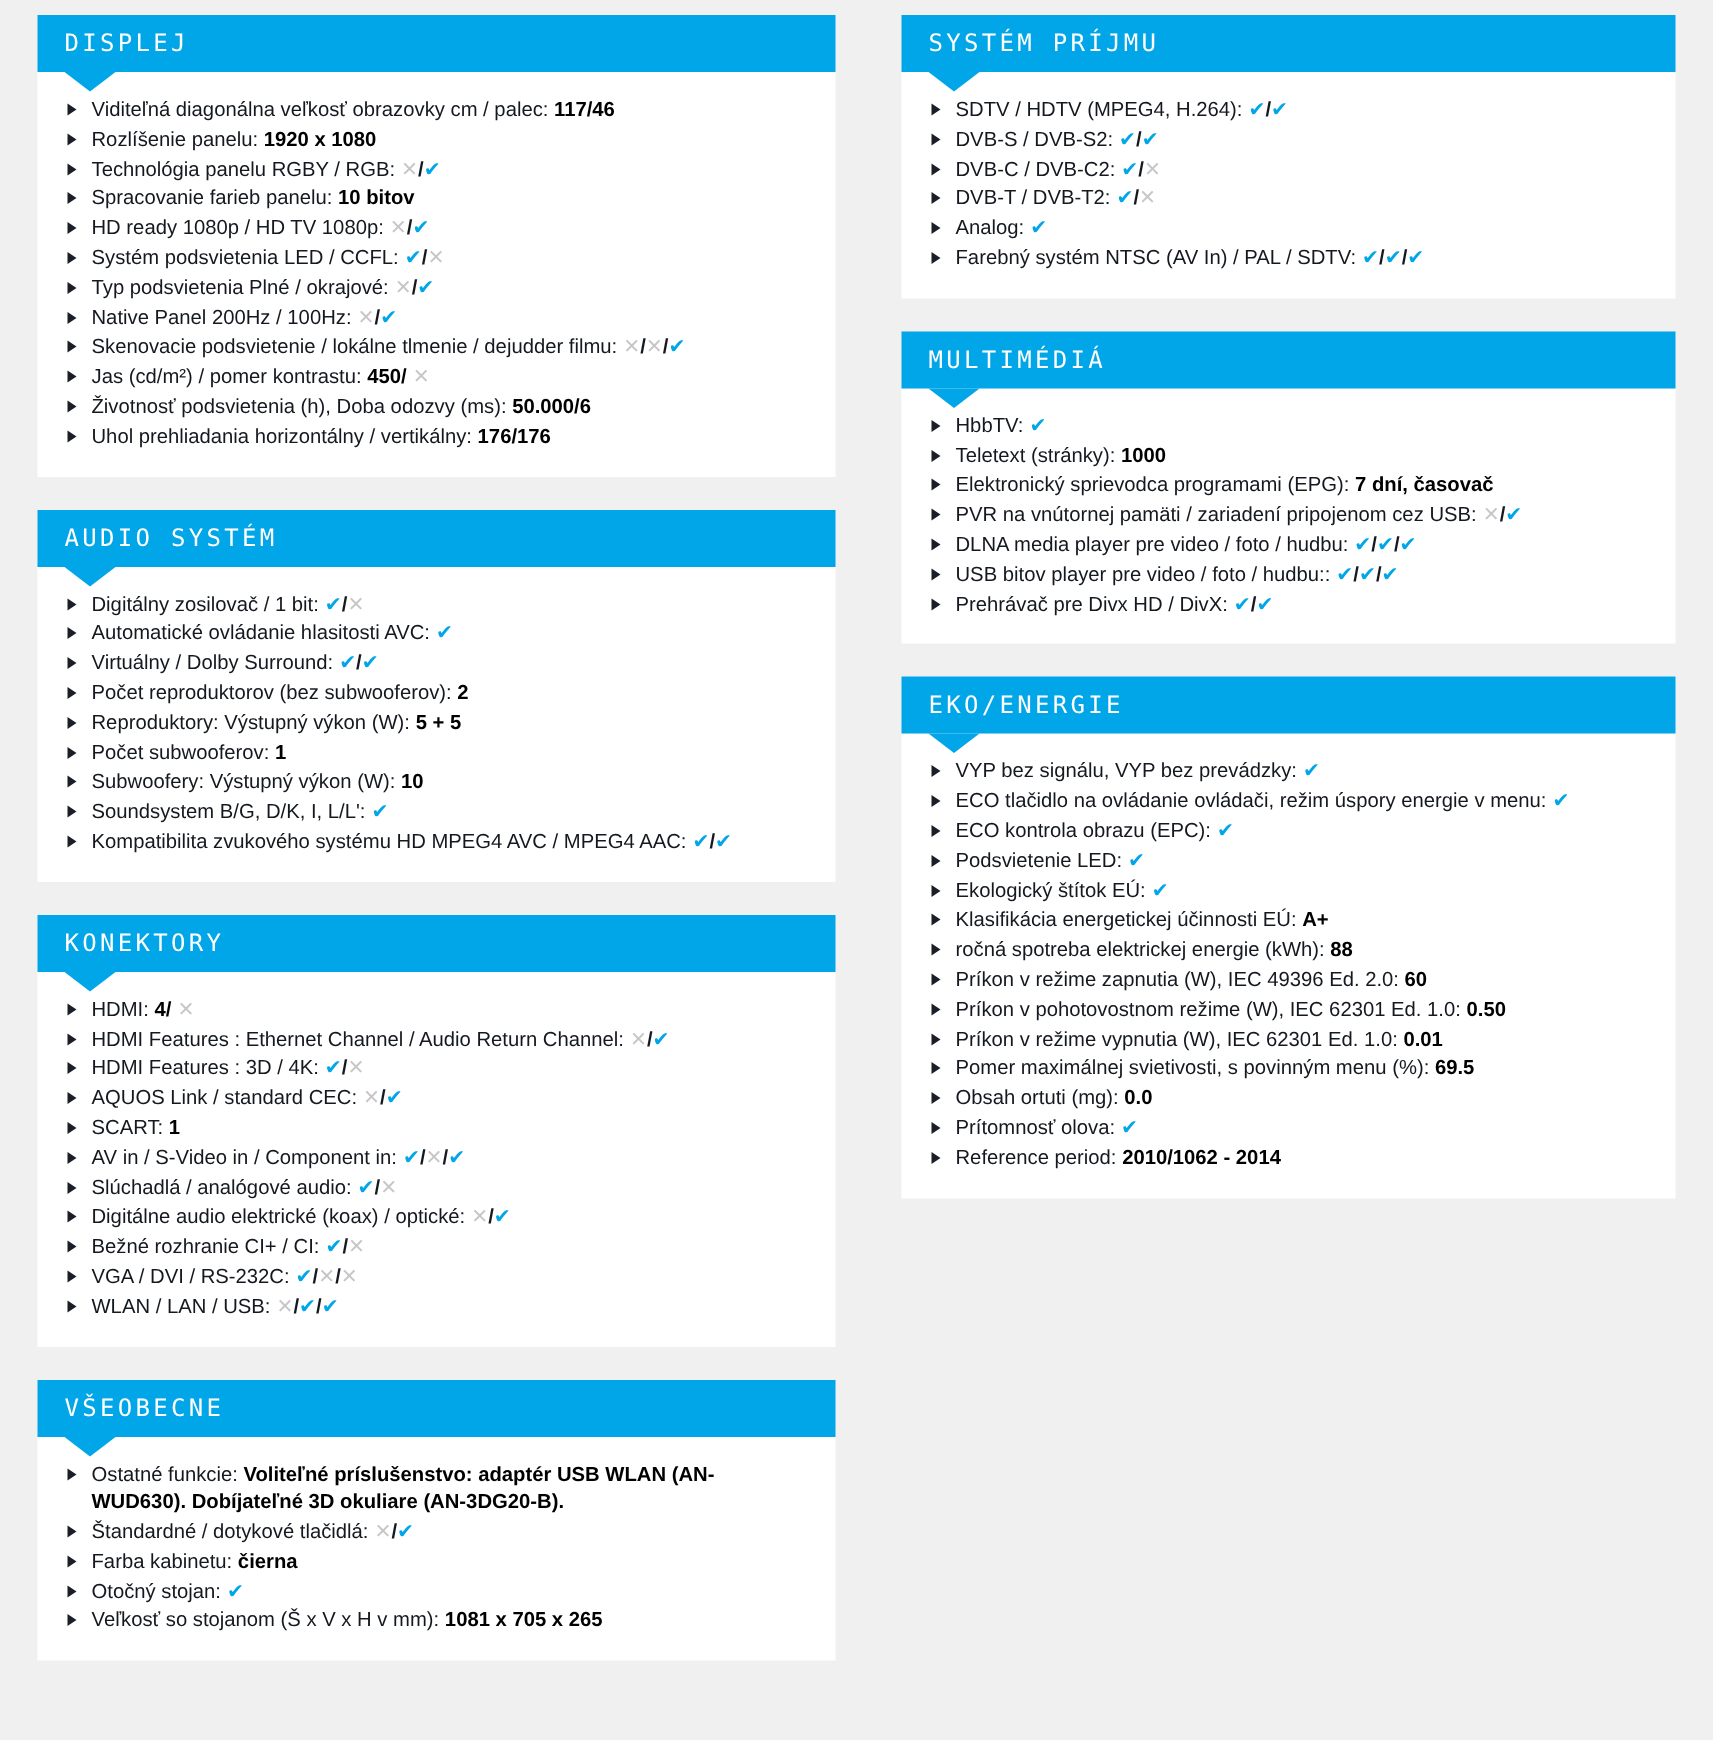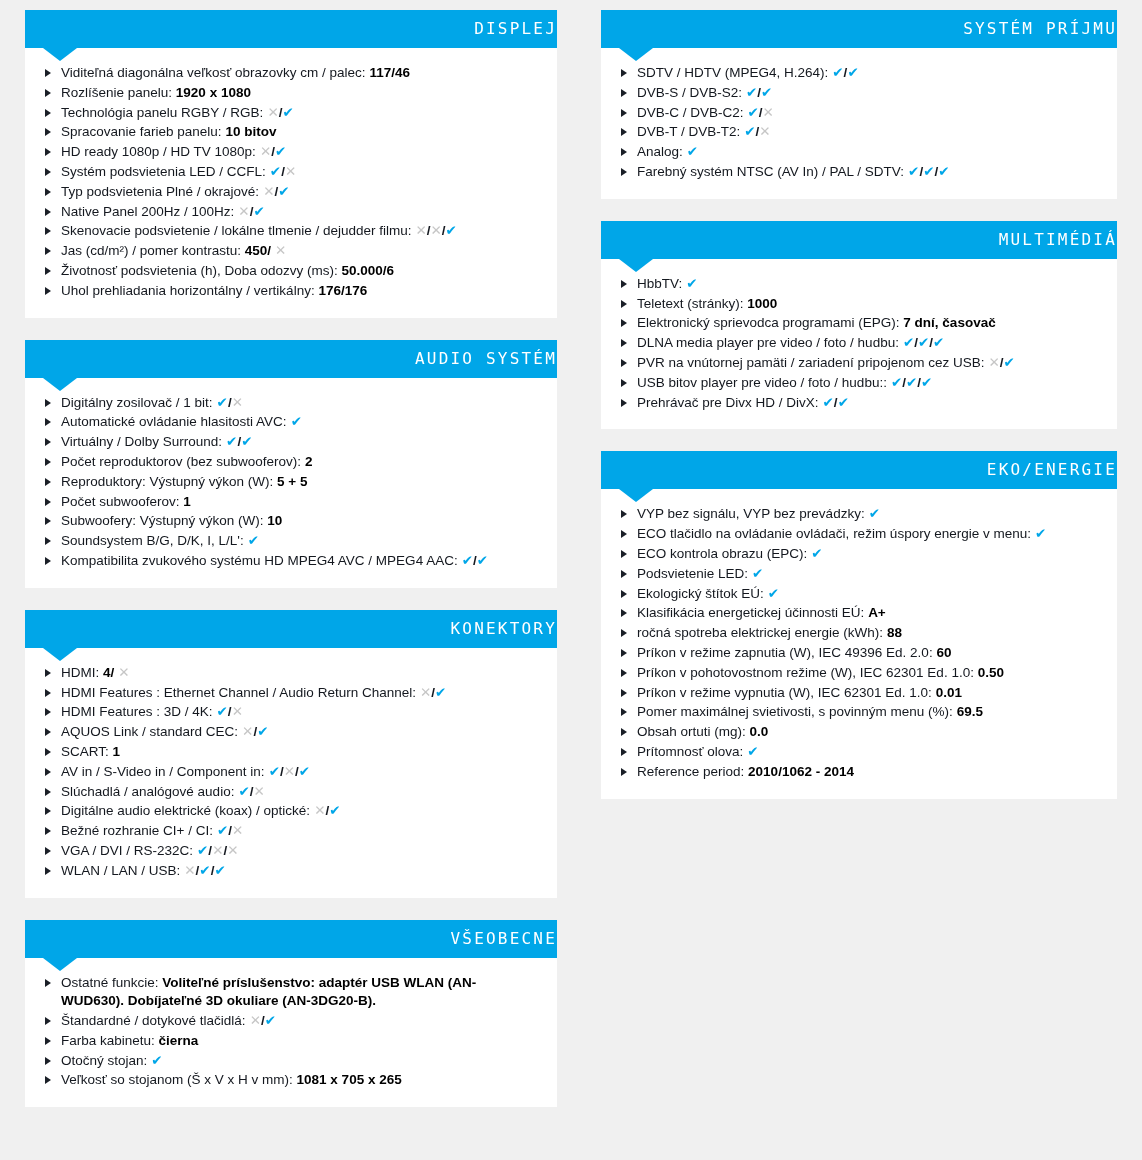--- a/index.html
+++ b/index.html
@@ -28,21 +28,20 @@
     background:#00a6e8;
     color:#ffffff;
     height:38px;
     line-height:38px;
     padding:0 0 0 18px;
     font-family:"DejaVu Sans Mono","Liberation Mono",monospace;
     font-size:16px;
     letter-spacing:2.2px;
     position:relative;
     box-sizing:border-box;
-    text-align:right;
   }
   .sec-head .notch{
     position:absolute;
     left:18px;
     bottom:-13px;
     width:0;height:0;
     border-left:17px solid transparent;
     border-right:17px solid transparent;
     border-top:13px solid #00a6e8;
   }
@@ -164,22 +163,22 @@
           </ul>
         </div>
       </div>
       <div class="section">
         <div class="sec-head"><span>MULTIMÉDIÁ</span><span class="notch"></span></div>
         <div class="sec-body">
           <ul class="spec-list">
             <li><span class="tri"></span><span class="lbl">HbbTV:</span><span class="marks"><span class="mark yes">✔</span></span></li>
             <li><span class="tri"></span><span class="lbl">Teletext (stránky):</span> <span class="val">1000</span></li>
             <li><span class="tri"></span><span class="lbl">Elektronický sprievodca programami (EPG):</span> <span class="val">7 dní, časovač</span></li>
+            <li><span class="tri"></span><span class="lbl">PVR na vnútornej pamäti / zariadení pripojenom cez USB:</span><span class="marks"><span class="mark no">✕</span><span class="sep">/</span><span class="mark yes">✔</span></span></li>
             <li><span class="tri"></span><span class="lbl">DLNA media player pre video / foto / hudbu:</span><span class="marks"><span class="mark yes">✔</span><span class="sep">/</span><span class="mark yes">✔</span><span class="sep">/</span><span class="mark yes">✔</span></span></li>
-            <li><span class="tri"></span><span class="lbl">PVR na vnútornej pamäti / zariadení pripojenom cez USB:</span><span class="marks"><span class="mark no">✕</span><span class="sep">/</span><span class="mark yes">✔</span></span></li>
             <li><span class="tri"></span><span class="lbl">USB bitov player pre video / foto / hudbu::</span><span class="marks"><span class="mark yes">✔</span><span class="sep">/</span><span class="mark yes">✔</span><span class="sep">/</span><span class="mark yes">✔</span></span></li>
             <li><span class="tri"></span><span class="lbl">Prehrávač pre Divx HD / DivX:</span><span class="marks"><span class="mark yes">✔</span><span class="sep">/</span><span class="mark yes">✔</span></span></li>
           </ul>
         </div>
       </div>
       <div class="section">
         <div class="sec-head"><span>EKO/ENERGIE</span><span class="notch"></span></div>
         <div class="sec-body">
           <ul class="spec-list">
             <li><span class="tri"></span><span class="lbl">VYP bez signálu, VYP bez prevádzky:</span><span class="marks"><span class="mark yes">✔</span></span></li>

